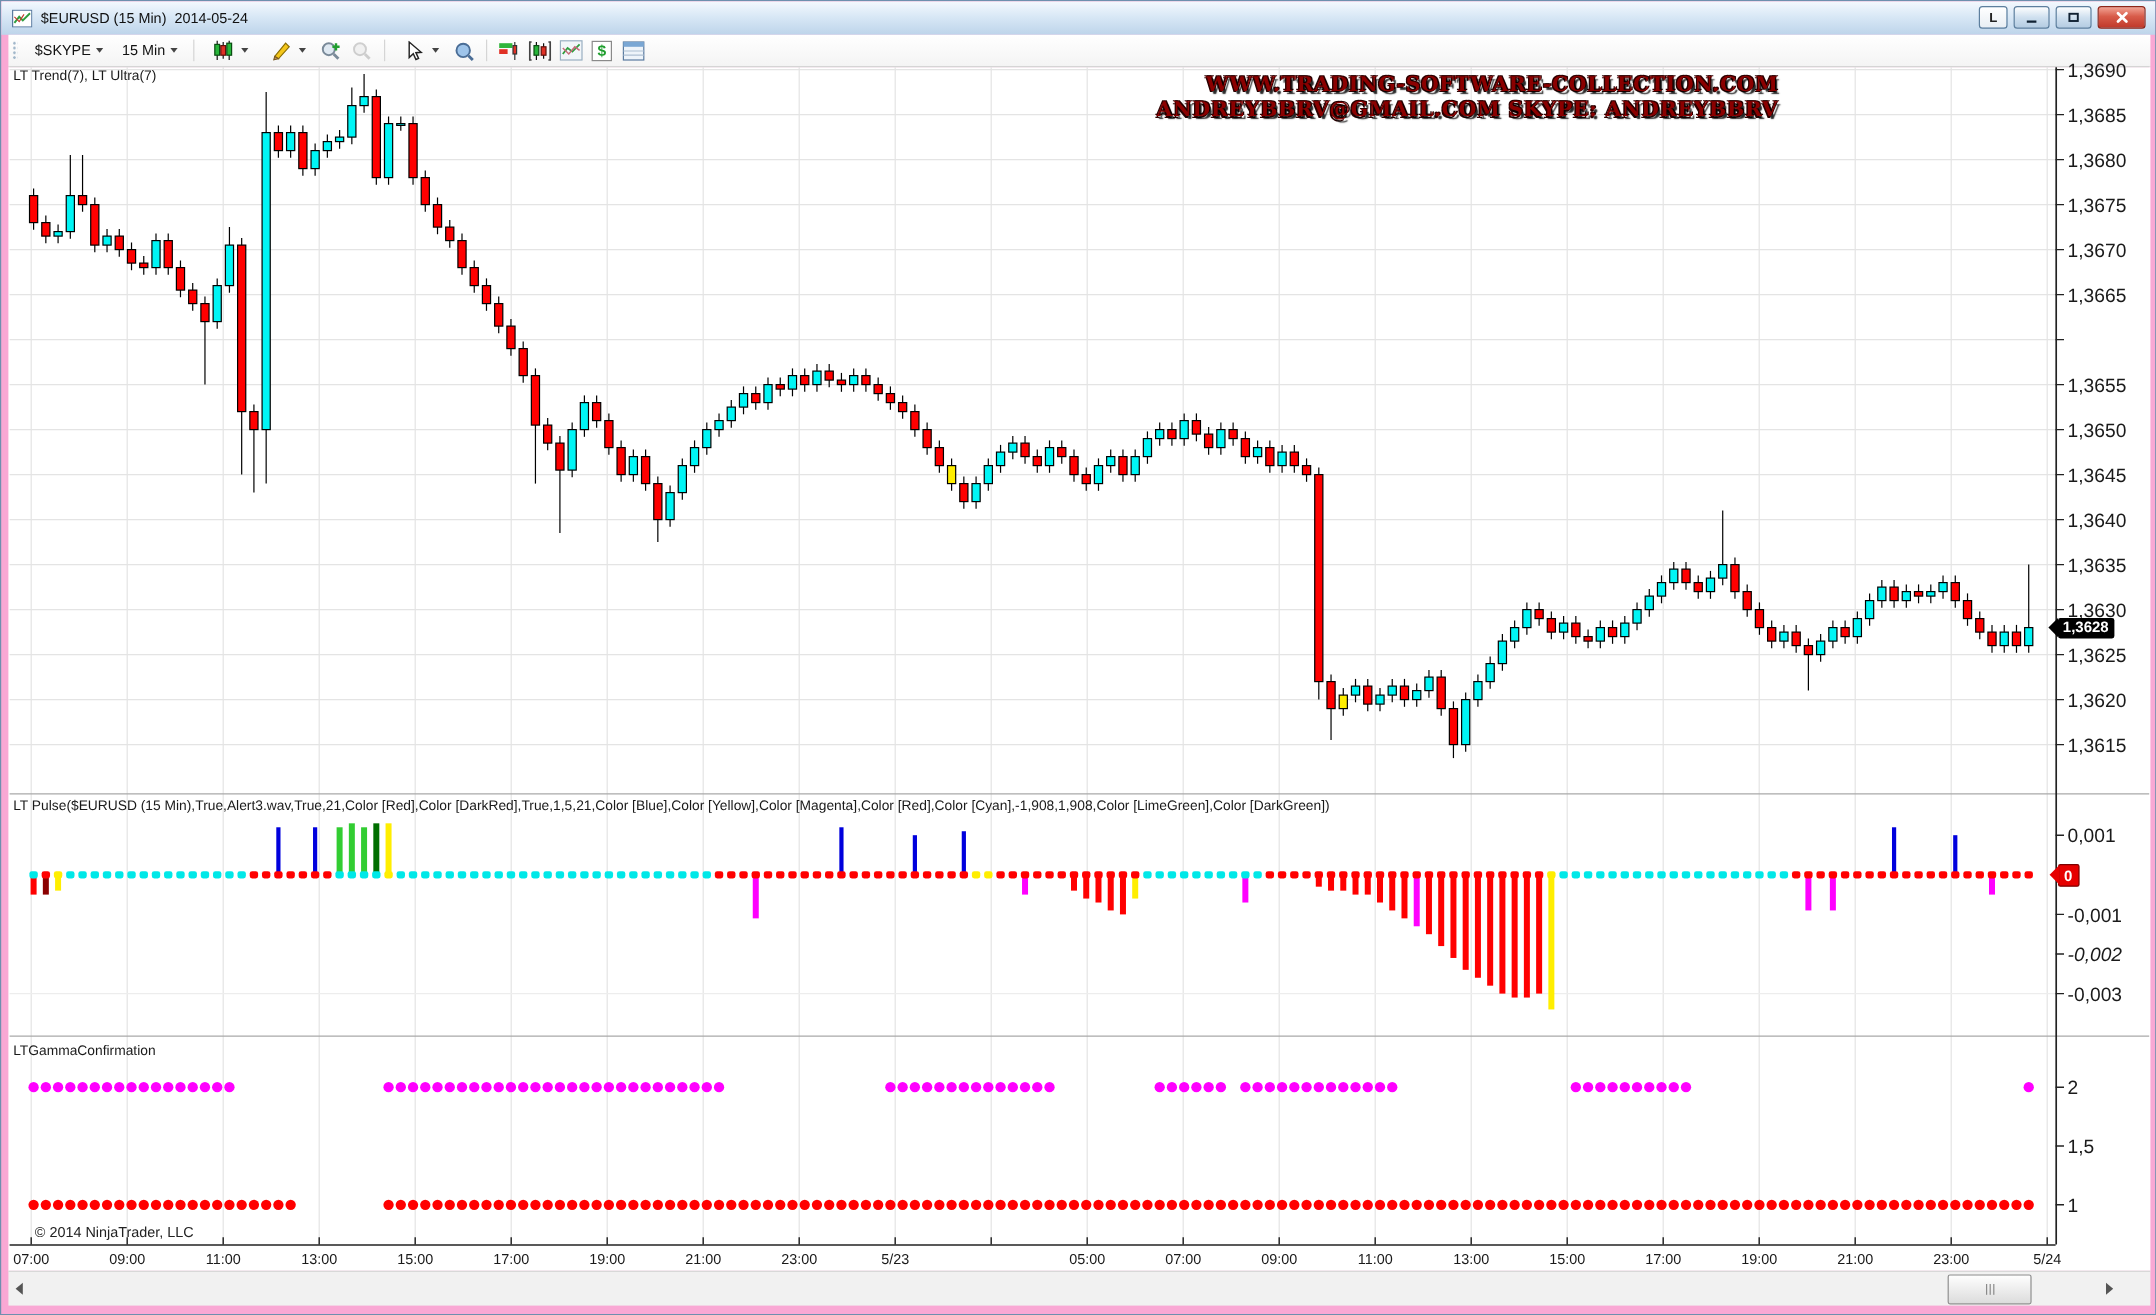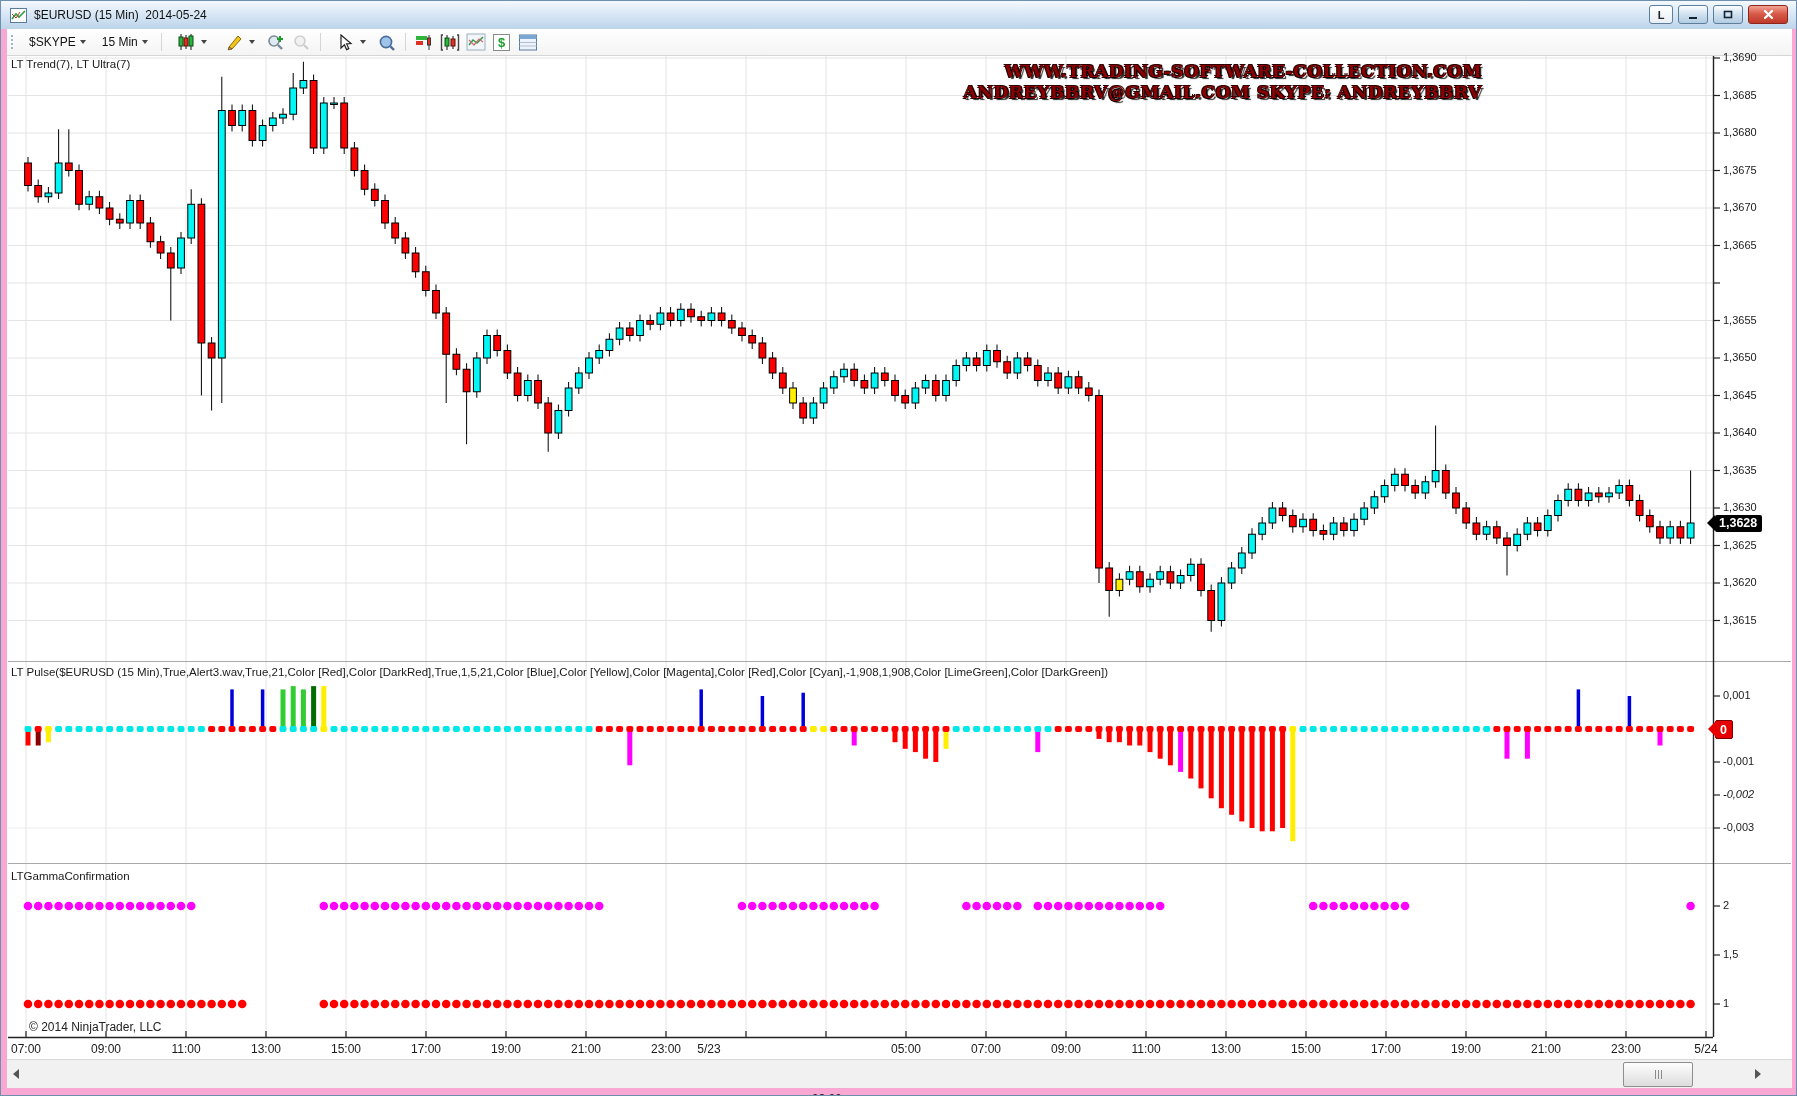--- a/index.html
+++ b/index.html
@@ -23,21 +23,21 @@
   .grip{width:5px;height:16px;margin:0 4px 0 3px;
     background-image:radial-gradient(#9fb6c9 1px,transparent 1.2px);background-size:4px 4px;}
   .tbtn{display:flex;align-items:center;gap:4px;padding:3px 6px;border-radius:2px;font-size:12px;color:#111;cursor:default;}
   .caret{width:0;height:0;border-left:3.5px solid transparent;border-right:3.5px solid transparent;border-top:4px solid #444;}
   .tsep{width:1px;height:18px;background:#d5d5d5;margin:0 3px;}
   .ticon{width:22px;height:21px;display:flex;align-items:center;justify-content:center;border-radius:2px;}
   
   .chartbg{position:absolute;left:6px;top:55px;width:1785px;height:1003px;background:#fff;}
   #chart-svg{position:absolute;left:0;top:0;pointer-events:none;}
   .panel-label{position:absolute;font-size:11.5px;color:#1a1a1a;white-space:nowrap;}
-  .axis-label{position:absolute;font-size:11px;color:#1a1a1a;white-space:nowrap;}
+  .axis-label{position:absolute;font-size:16px;color:#1a1a1a;white-space:nowrap;}
   .time-label{position:absolute;font-size:12px;color:#1a1a1a;transform:translateX(-50%);white-space:nowrap;}
   .copyright{position:absolute;left:28px;top:1019px;font-size:12px;color:#222;}
   .marker{position:absolute;left:1714px;height:17px;color:#fff;font-size:12.5px;font-weight:bold;
     display:flex;align-items:center;padding:0 5px 0 4px;border-radius:2px;}
   .marker:before{content:"";position:absolute;left:-8px;top:0;
     border-top:8.5px solid transparent;border-bottom:8.5px solid transparent;}
   .marker.price{background:#000;}
   .marker.price:before{border-right:8px solid #000;}
   .marker.pulse{background:#e60000;border:1px solid #7d0000;}
   .marker.pulse:before{border-right:8px solid #e60000;}
@@ -1134,21 +1134,21 @@
       <div class="axis-label" style="left: 1722px; top: 996px;">1</div>
       <div class="time-label" style="left: 25px; top: 1041px;">07:00</div>
       <div class="time-label" style="left: 105px; top: 1041px;">09:00</div>
       <div class="time-label" style="left: 185px; top: 1041px;">11:00</div>
       <div class="time-label" style="left: 265px; top: 1041px;">13:00</div>
       <div class="time-label" style="left: 345px; top: 1041px;">15:00</div>
       <div class="time-label" style="left: 425px; top: 1041px;">17:00</div>
       <div class="time-label" style="left: 505px; top: 1041px;">19:00</div>
       <div class="time-label" style="left: 585px; top: 1041px;">21:00</div>
       <div class="time-label" style="left: 665px; top: 1041px;">23:00</div>
-      <div class="time-label" style="left: 708px; top: 1041px;">5/23</div>
+      <div class="time-label" style="left: 745px; top: 1041px;">5/23</div>
       <div class="time-label" style="left: 825px; top: 1091px; font-style: italic;">03:00</div>
       <div class="time-label" style="left: 905px; top: 1041px;">05:00</div>
       <div class="time-label" style="left: 985px; top: 1041px;">07:00</div>
       <div class="time-label" style="left: 1065px; top: 1041px;">09:00</div>
       <div class="time-label" style="left: 1145px; top: 1041px;">11:00</div>
       <div class="time-label" style="left: 1225px; top: 1041px;">13:00</div>
       <div class="time-label" style="left: 1305px; top: 1041px;">15:00</div>
       <div class="time-label" style="left: 1385px; top: 1041px;">17:00</div>
       <div class="time-label" style="left: 1465px; top: 1041px;">19:00</div>
       <div class="time-label" style="left: 1545px; top: 1041px;">21:00</div>

